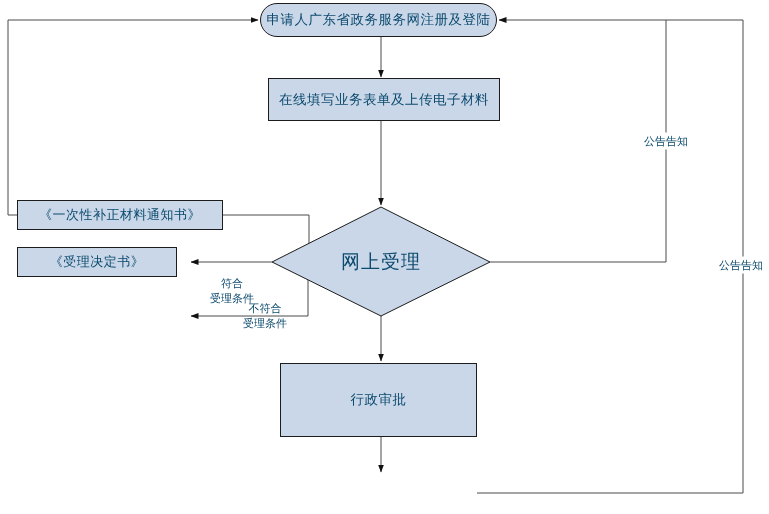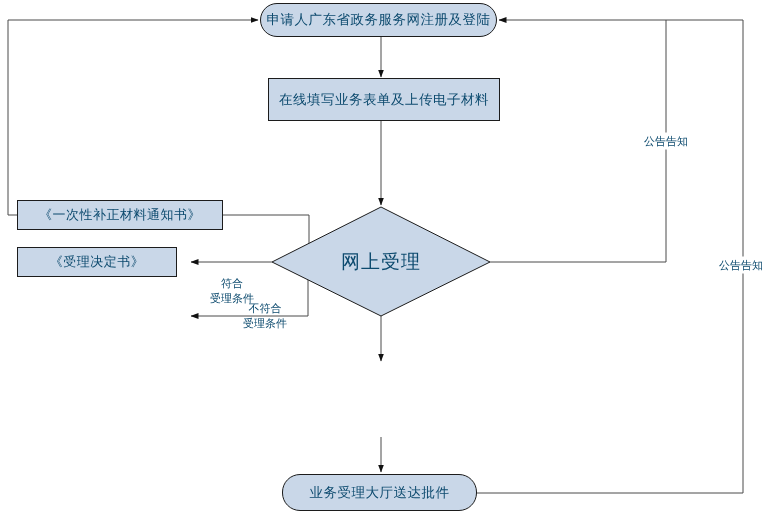--- a/index.html
+++ b/index.html
@@ -55,22 +55,22 @@
 
   <div class="node" style="left:268px;top:78px;width:232px;height:43px;">在线填写业务表单及上传电子材料</div>
 
   <div class="decision-label">网上受理</div>
 
   <div class="node" style="left:17px;top:200px;width:206px;height:30px;font-size:13px;">《一次性补正材料通知书》</div>
 
   <div class="node" style="left:17px;top:247px;width:160px;height:30px;font-size:13px;">《受理决定书》</div>
 
 
+  <div class="node" style="left:280px;top:363px;width:197px;height:74px;">行政审批</div>
 
-  <div class="node terminator" style="left:282px;top:474px;width:195px;height:37px;">业务受理大厅送达批件</div>
 
 
   <div class="edge-label masked" style="left:232px;top:251px;margin-top:40px;">
     <span>符合</span>
     <span>受理条件</span>
   </div>
 
   <div class="edge-label" style="left:265px;top:316px;">
     <span>不符合</span>
     <span>受理条件</span>

